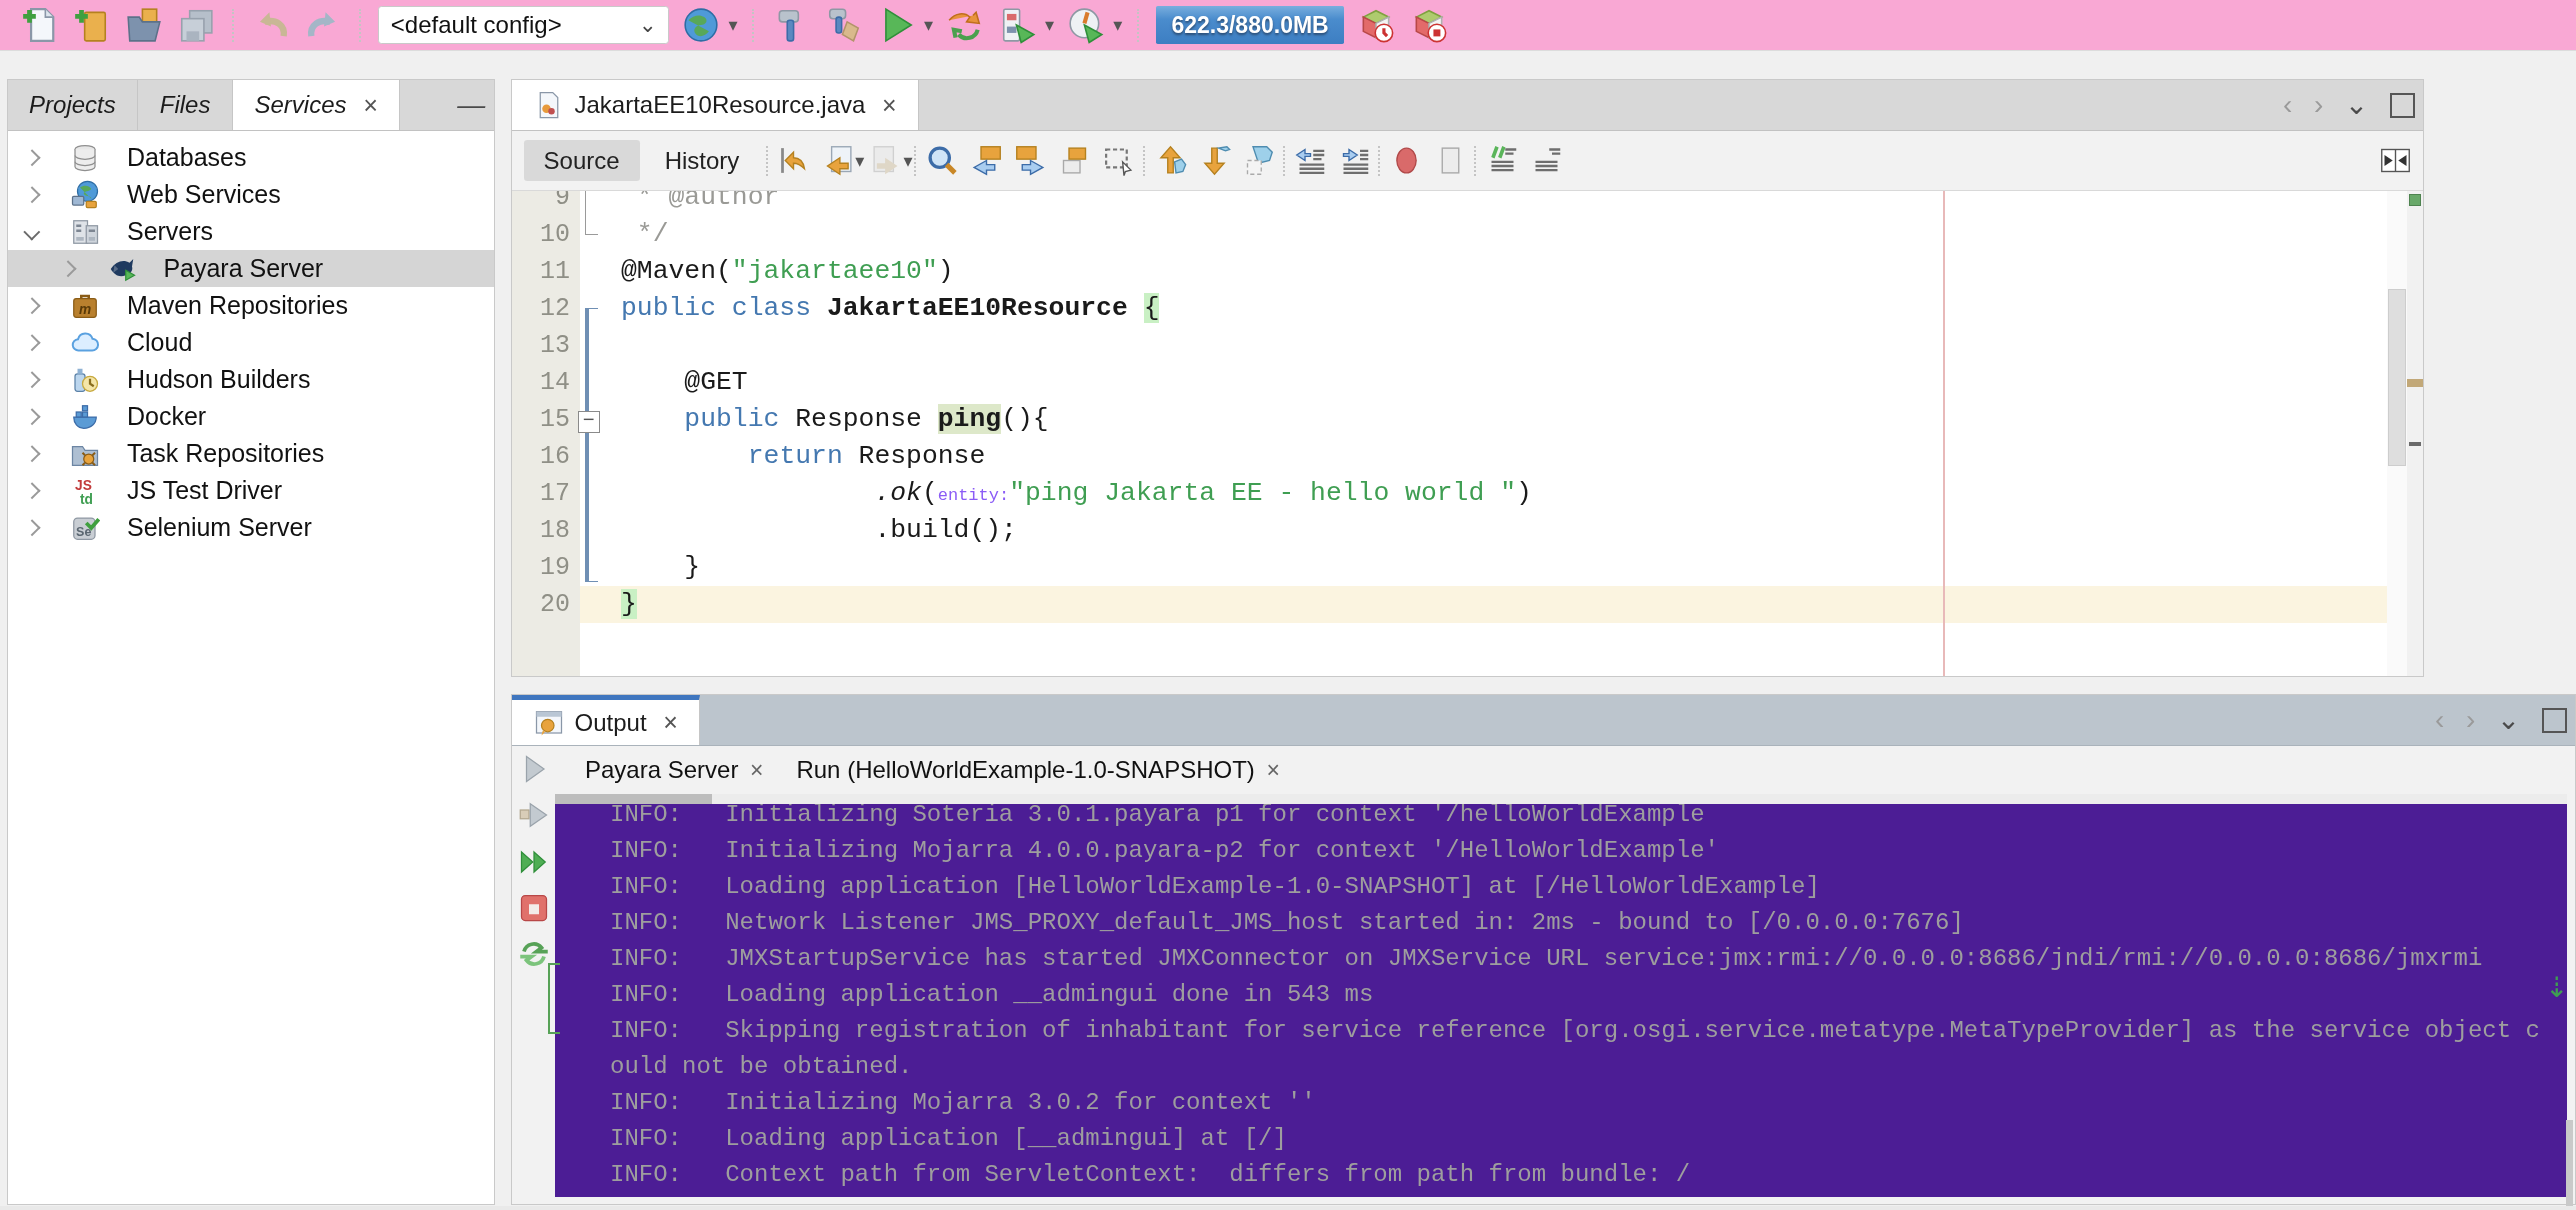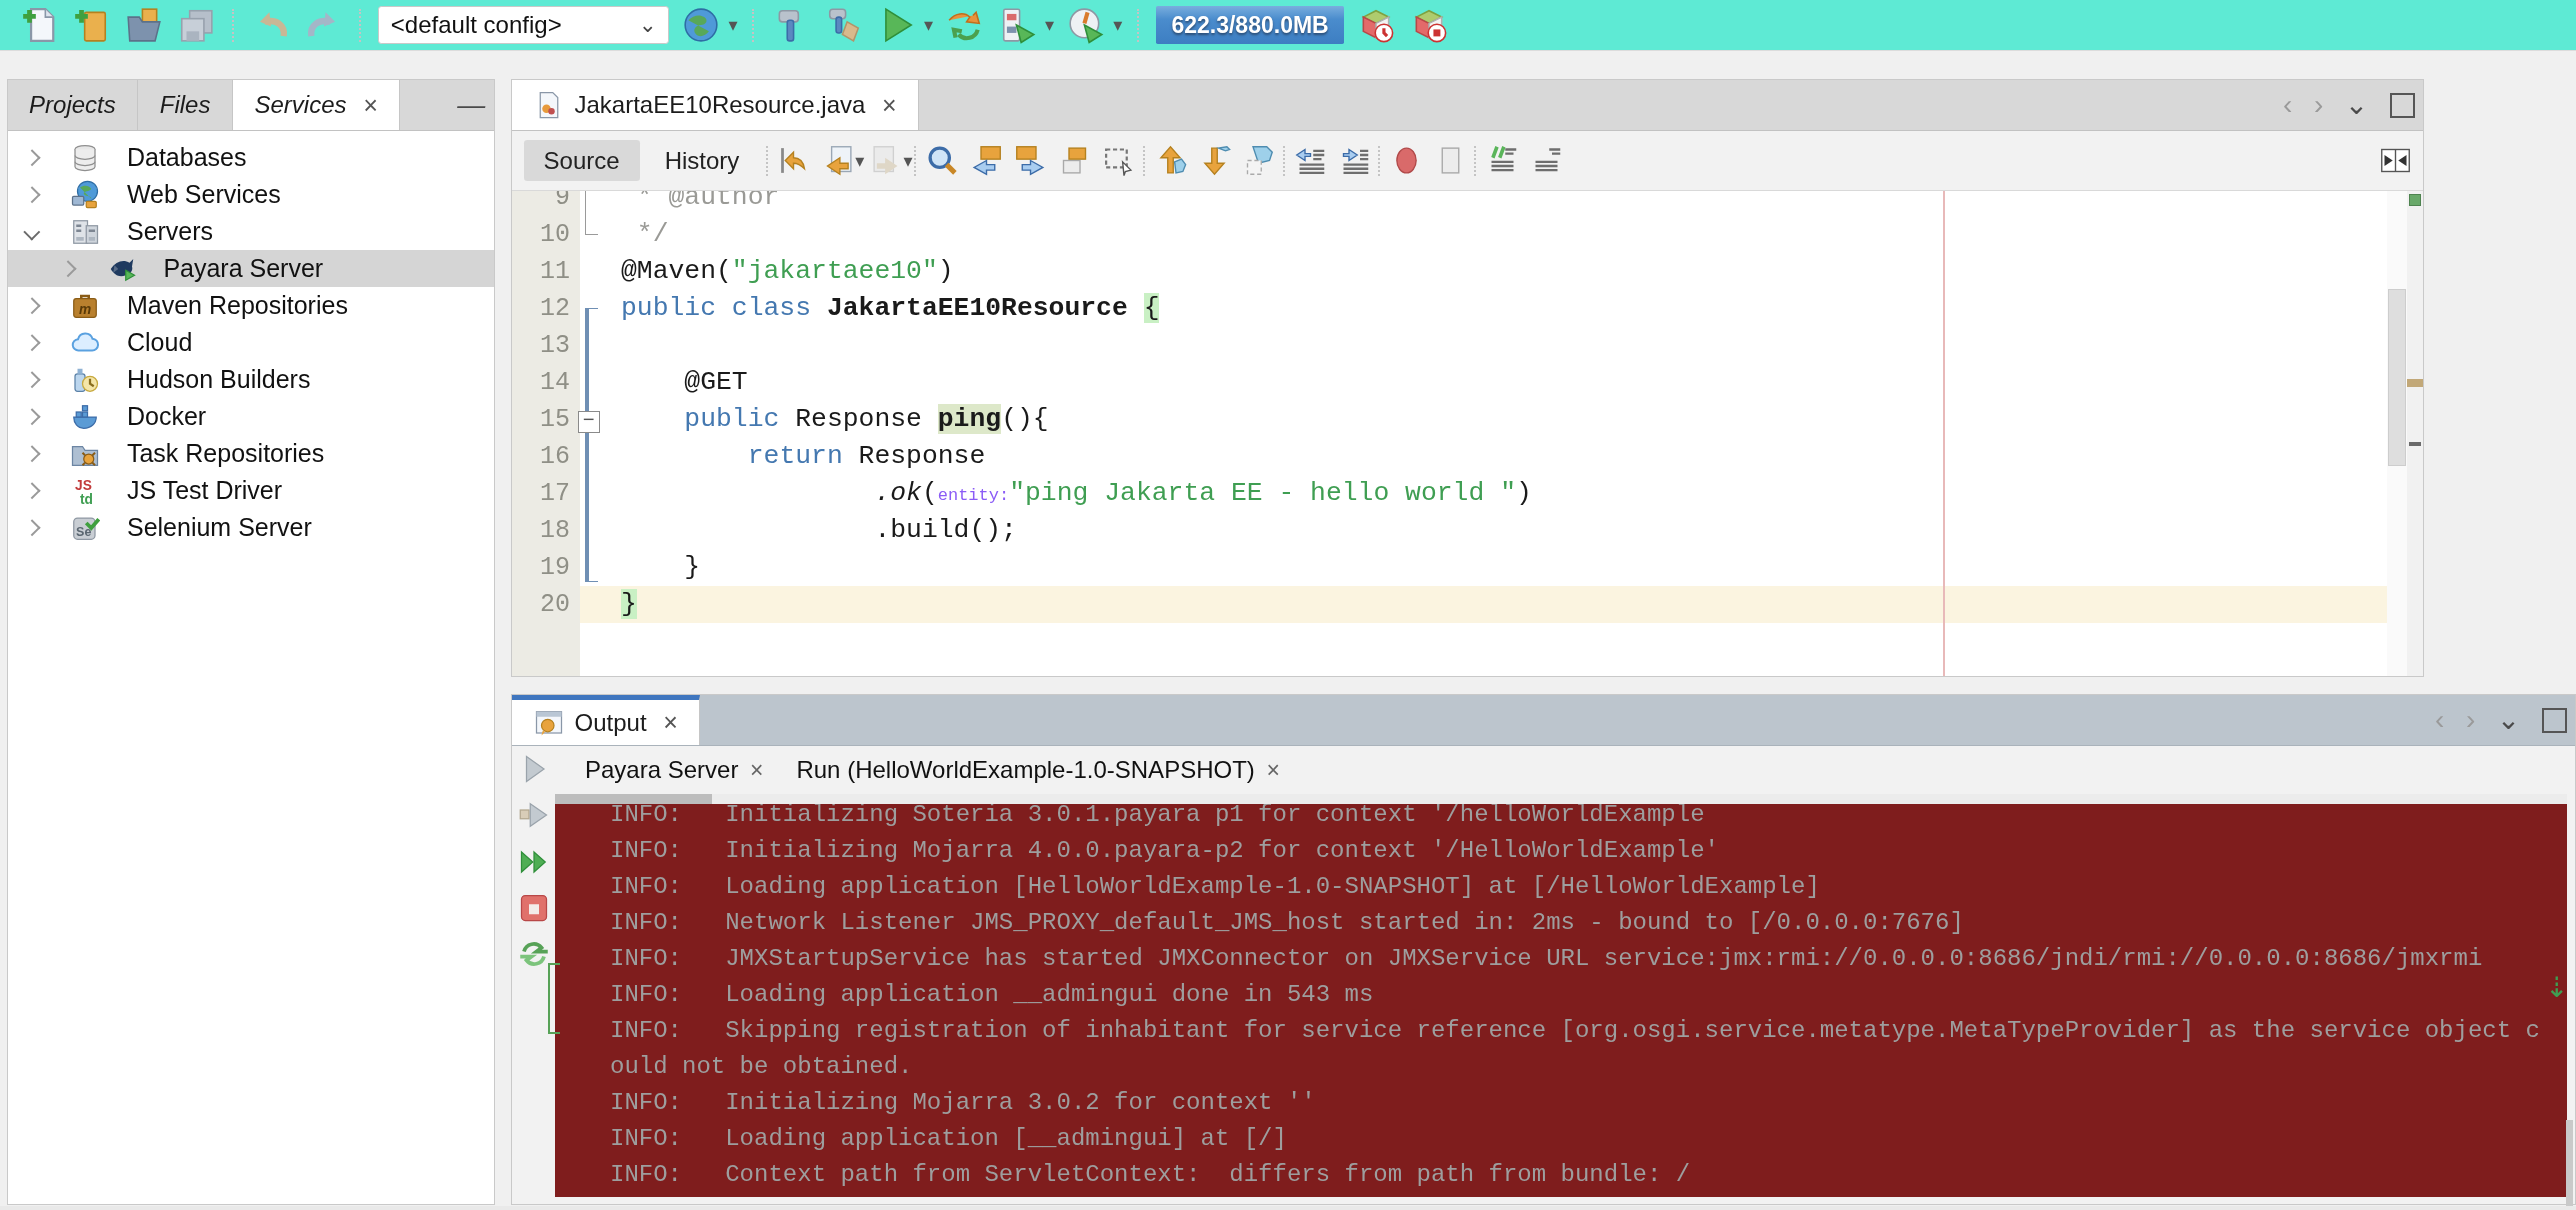--- a/index.html
+++ b/index.html
@@ -2,21 +2,21 @@
 <html style="--kw: #4478b0; --str: #3f9e52; --com: #9a9a96; --occ-bg: #dde8c9; --brace-bg: #c9f0c4; --current-line: #fbf4e0; --log-text: #9e9e9e; --out-row: #bcc5cd; --accent: #3f76bf; --margin-line: #e8b9b9;font-size:13.2px"><head>
 <meta charset="utf-8">
 <style>
   * { margin:0; padding:0; box-sizing:border-box; }
   html,body { width:2576px; height:1211px; overflow:hidden;
     font-family:"Liberation Sans", sans-serif; background:#f0f0f0; }
   .app { position:relative; width:2576px; height:1211px; background:#f0f0f0; }
 
   
   .toolbar { position:absolute; left:0; top:0; width:100%; height:51px;
-    background:#5eead4; border-bottom:0.8px solid #dcdcdc;
+    background:#f9a8d4; border-bottom:0.8px solid #dcdcdc;
     display:flex; align-items:center; padding-left:5px; }
   .tb-group { display:flex; align-items:center; gap:11.6px; padding:0 13.2px; }
   .tb-sep { width:4.1px; height:33px;
     border-left:2.5px dotted #c4c4c4; margin:0 1.7px; }
   .tb-btn { width:41px; height:41px; display:flex; align-items:center; justify-content:center; }
   .tb-btn svg { width:38px; height:38px; }
   .dd-arrow { font-size:18px; color:#555; margin-left:-5px; }
   .combo { width:291px; height:38px; background:#fff; border:1.7px solid #c9c9c9;
     border-radius:3.3px; display:flex; align-items:center; justify-content:space-between;
     padding:0 11.6px; font-size:24px; color:#111; }
@@ -117,21 +117,21 @@
   .output .tabrow { height:51px; flex:0 0 51px; background:var(--out-row); border-bottom:0.8px solid #aab3bb; }
   .output .tab.active { border-top:5px solid var(--accent); }
   .out-body { position:relative; flex:1; }
   .out-strip { position:absolute; left:0; top:0; bottom:0; width:43px;
     display:flex; flex-direction:column; align-items:center; gap:13.2px; padding-top:8.3px; }
   .out-strip svg { width:30px; height:30px; }
   .inner-tabs { position:absolute; left:43px; right:0; top:0; height:48px;
     display:flex; align-items:center; gap:33px; padding-left:30px; font-size:24px; color:#111; }
   .itab { display:flex; align-items:center; gap:11.6px; }
   .itab .close { color:#666; font-size:23px; }
-  .log { position:absolute; left:43px; top:48px; right:8.3px; bottom:6.6px; background:#7f1d1d;
+  .log { position:absolute; left:43px; top:48px; right:8.3px; bottom:6.6px; background:#4c1d95;
     overflow:hidden; font-family:"Liberation Mono", monospace; font-size:24px;
     line-height:36px; color:var(--log-text); padding-left:55px; }
   .log-scroll-top { position:absolute; left:0; right:0; top:0; height:10px; background:#ececec; }
   .log-scroll-top .thumb { position:absolute; left:0; top:0; height:10px; width:157px; background:#bdbdbd; }
   .lline { white-space:pre; }
   .lline:first-of-type { margin-top:-6.6px; }
   .log-lines { padding-top:10px; }
   .wrap-bracket { position:absolute; left:36px; top:217px; width:11.6px; height:71px;
     border-left:2.5px solid #57a257; border-top:2.5px solid #57a257; border-bottom:2.5px solid #57a257; }
   .wrap-arrow { position:absolute; right:6.6px; top:225px; color:#3f9e52; font-size:28px; }

